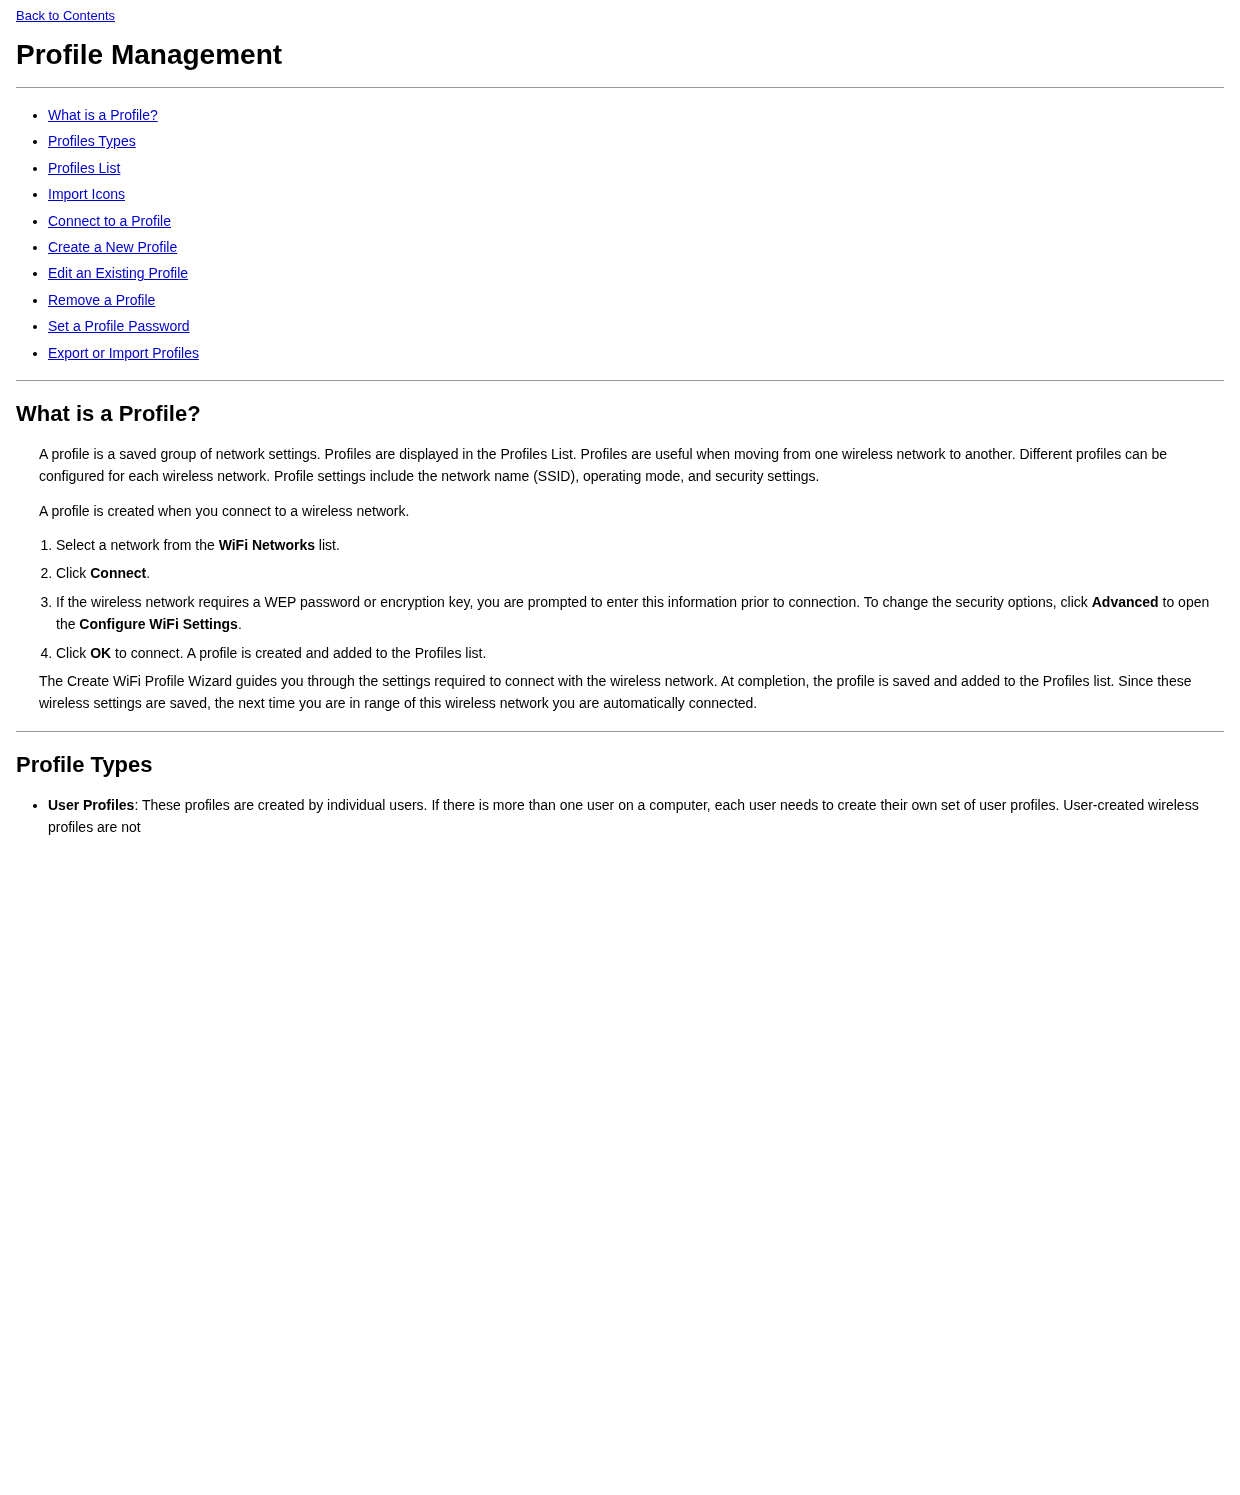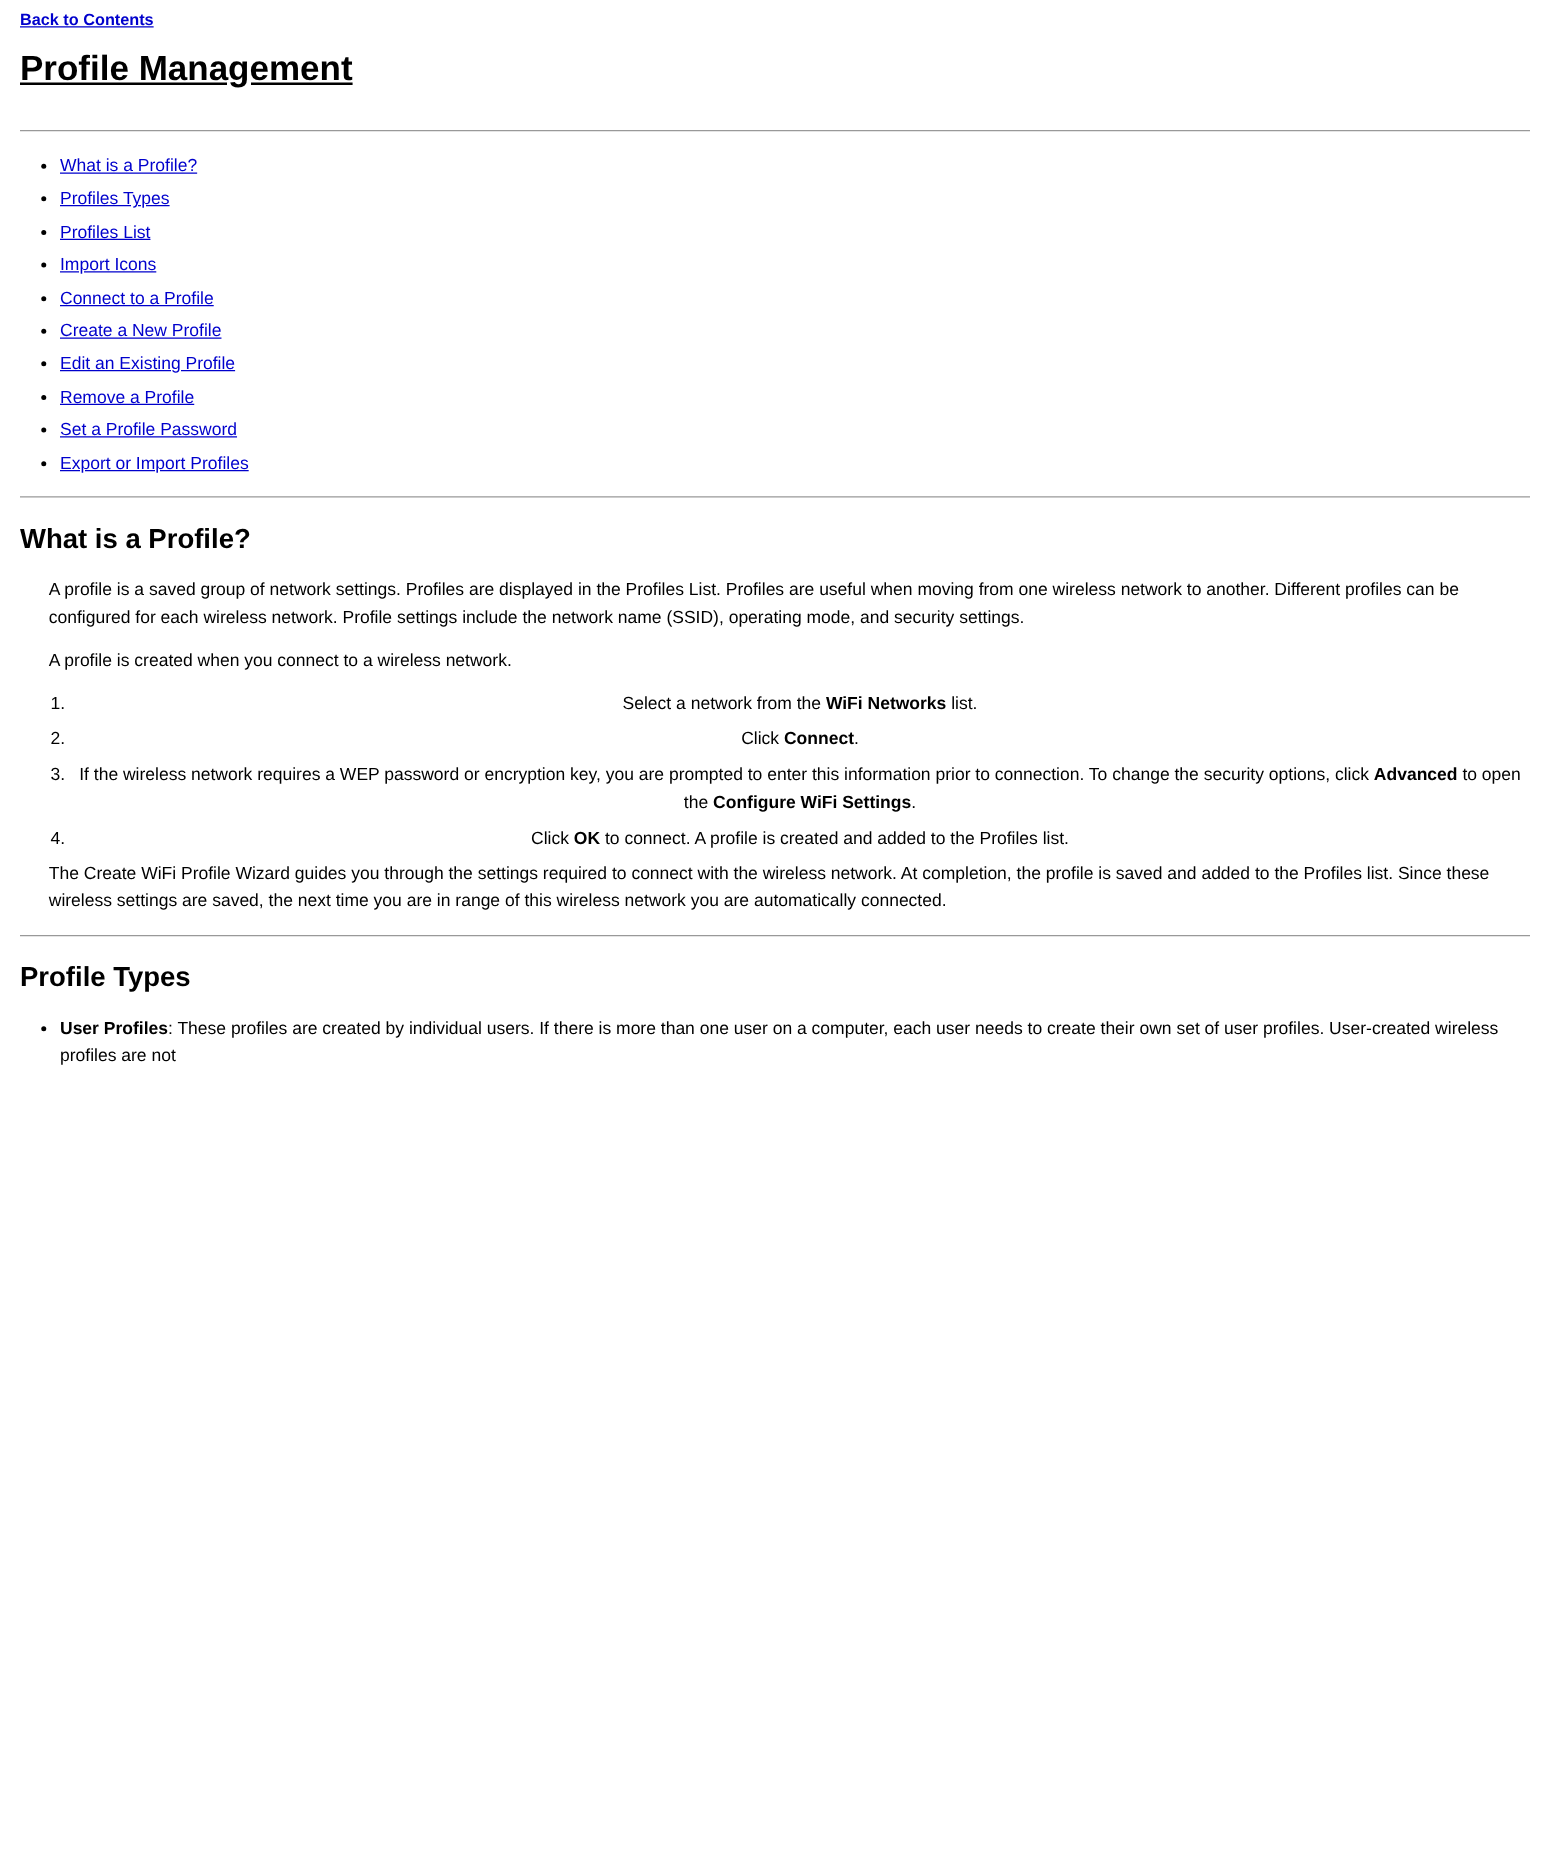--- a/index.html
+++ b/index.html
@@ -15,28 +15,26 @@
       padding: 8px 16px;
       width: 1240px;
     }
     a {
       color: #0000cc;
       text-decoration: underline;
     }
     .back-to-contents {
       font-size: 13px;
       margin-bottom: 12px;
-      font-weight: bold;
     }
     h1.page-title {
       font-size: 28px;
       font-weight: bold;
       margin-top: 16px;
-      margin-bottom: 33px;
-      text-decoration: underline;
+      margin-bottom: 16px;
     }
     hr {
       border: none;
       border-top: 1px solid #999;
       margin: 16px 0;
     }
     .note-section {
       margin: 16px 0;
     }
     .note-section p {
@@ -64,21 +62,20 @@
     .section-body {
       margin-bottom: 12px;
       line-height: 1.6;
       margin-left: 23px;
     }
     ol.steps-list {
       list-style: decimal;
       margin-left: 40px;
       margin-top: 8px;
       margin-bottom: 0;
-      text-align: center;
     }
     ol.steps-list li {
       margin-bottom: 6px;
       line-height: 1.6;
     }
     ul.bullet-list {
       list-style: disc;
       margin-left: 32px;
       margin-top: 8px;
     }

